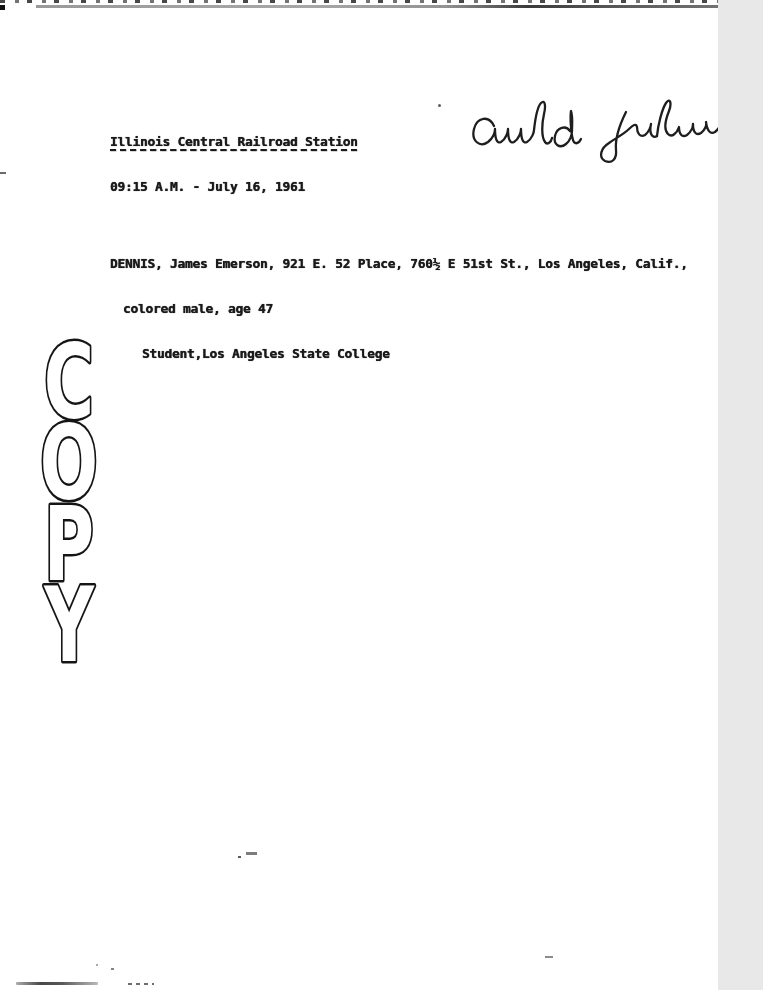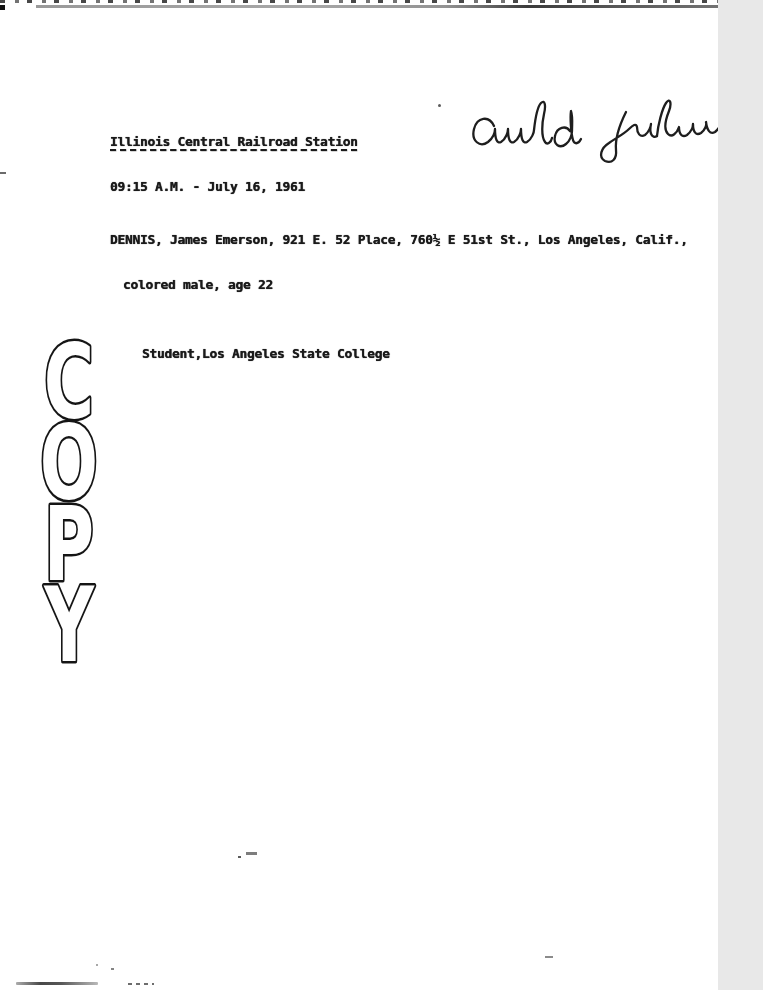--- a/index.html
+++ b/index.html
@@ -24,23 +24,23 @@
     text-shadow: 0 0 0.8px rgba(20,20,20,0.9), 0.4px 0.4px 0.6px rgba(20,20,20,0.45);
   }
   .header-block { left: 110px; top: 104px; }
   .header-line1 {
     text-decoration: underline;
     text-decoration-style: dashed;
     text-decoration-color: rgba(25,25,25,0.75);
     text-decoration-thickness: 1.5px;
     text-underline-offset: 2.5px;
   }
-  .body-block { left: 110px; top: 202px; }
+  .body-block { left: 110px; top: 226px; }
   .indent1 { padding-left: 13px; }
-  .indent2 { padding-left: 32px; margin-top: 24px; }
+  .indent2 { padding-left: 32px; }
   .indent3 { padding-left: 48px; }
 
   
   .top-edge-dots {
     position: absolute; left: 0; top: 0; right: 0; height: 3px;
     background: repeating-linear-gradient(90deg,
       rgba(40,40,40,0.85) 0 5px, transparent 5px 15px,
       rgba(40,40,40,0.65) 15px 19px, transparent 19px 27px);
   }
   .top-edge-line {
@@ -118,21 +118,21 @@
                  C 208,46 213,41 215,35
                  C 215,42 218,46 223,43 C 227,40 229,35 229,32
                  C 229,40 232,44 237,41 C 241,38 243,33 242,30
                  C 243,38 246,43 251,40 C 256,36 259,29 261,25"></path>
       </g>
     </svg>
   </div>
 
   <div class="type body-block">
     <div>DENNIS, James Emerson, 921 E. 52 Place, 760½ E 51st St., Los Angeles, Calif.,</div>
-    <div class="indent1">colored male, age 22</div>
+    <div class="indent1">colored male, age 47</div>
     <div class="indent2">Student,Los Angeles State College</div>
   </div>
 
   <div class="copy-stamp" role="img" aria-label="COPY">
     <svg width="70" height="332" viewBox="0 0 70 332">
       <g font-family="'DejaVu Sans', sans-serif" font-weight="bold" font-size="104" text-anchor="middle" fill="#ffffff" stroke="#151515" stroke-width="5" paint-order="stroke" stroke-linejoin="round">
         <text transform="translate(33,82) scale(0.66,1)">C</text>
         <text transform="translate(33,163) scale(0.66,1)">O</text>
         <text transform="translate(33,244) scale(0.66,1)">P</text>
         <text transform="translate(33,325) scale(0.66,1)">Y</text>

